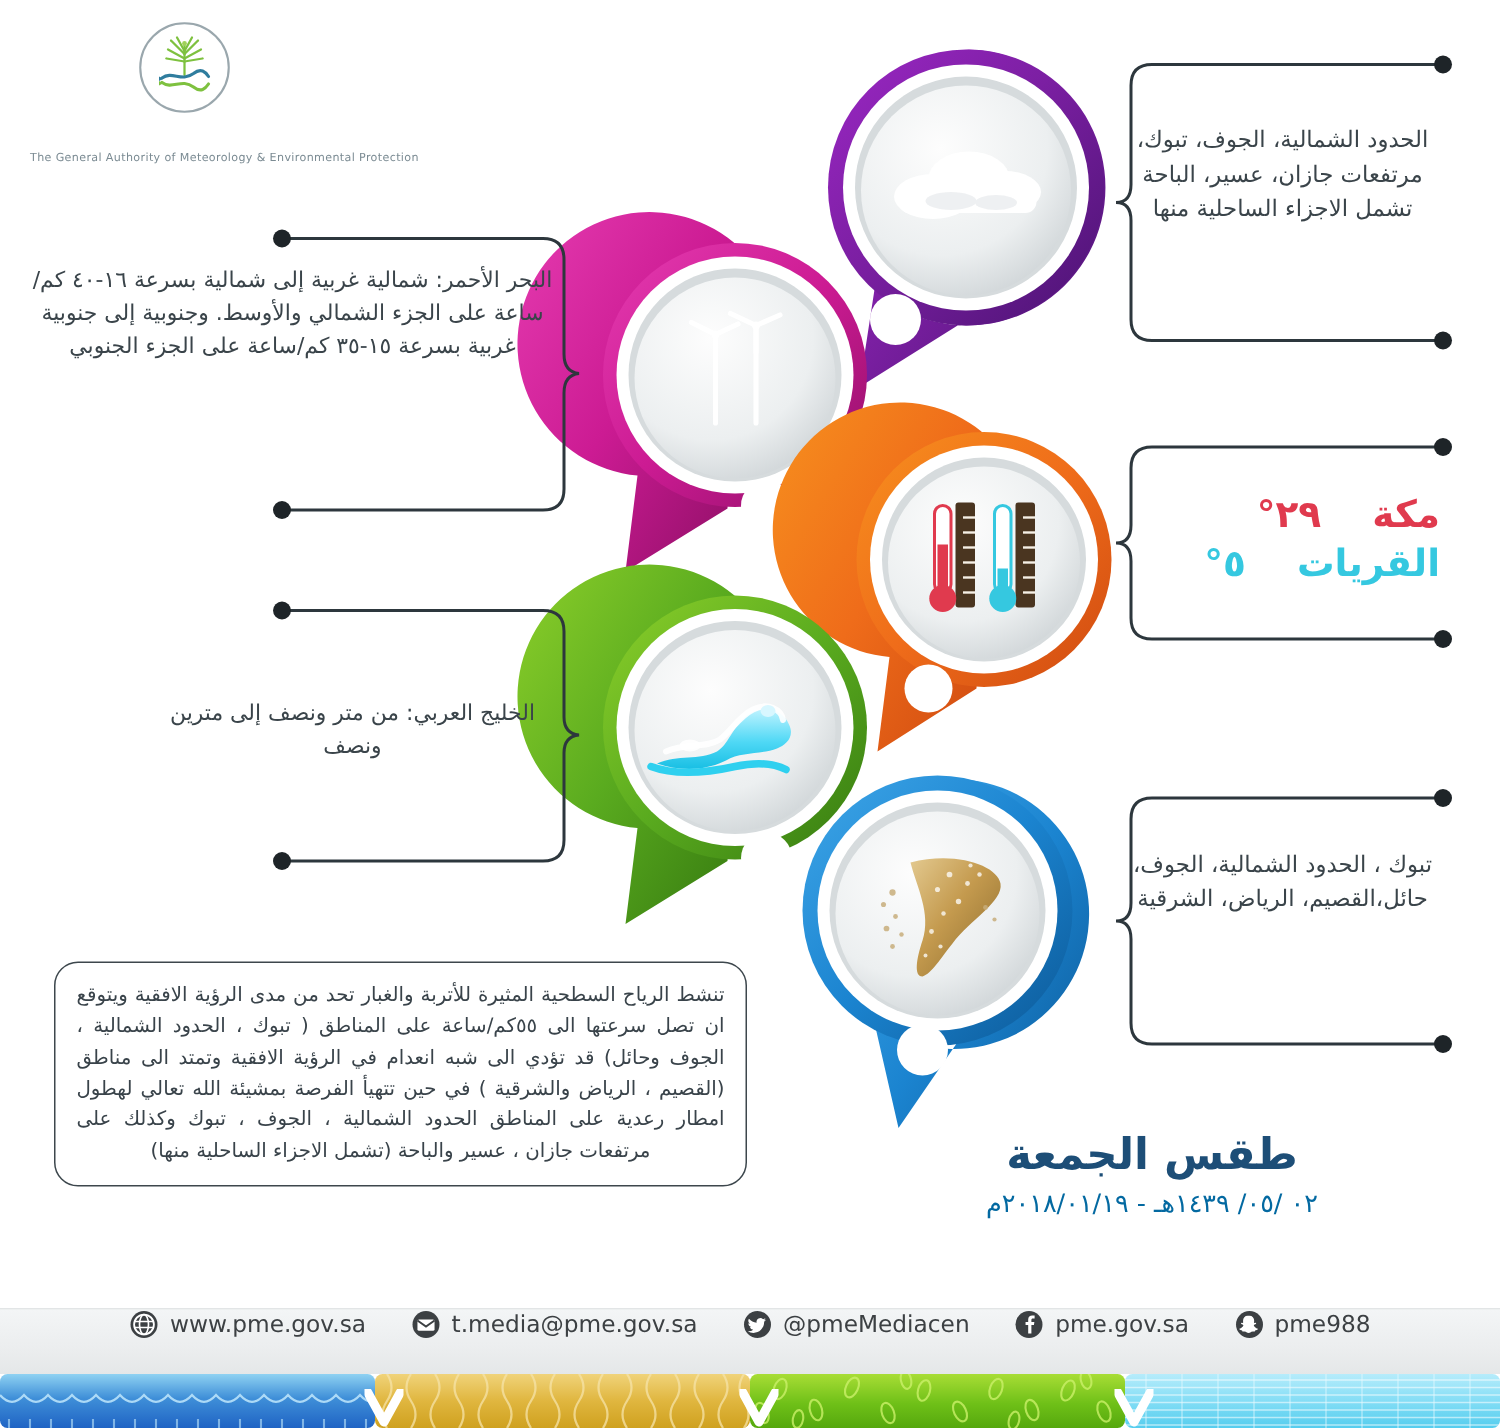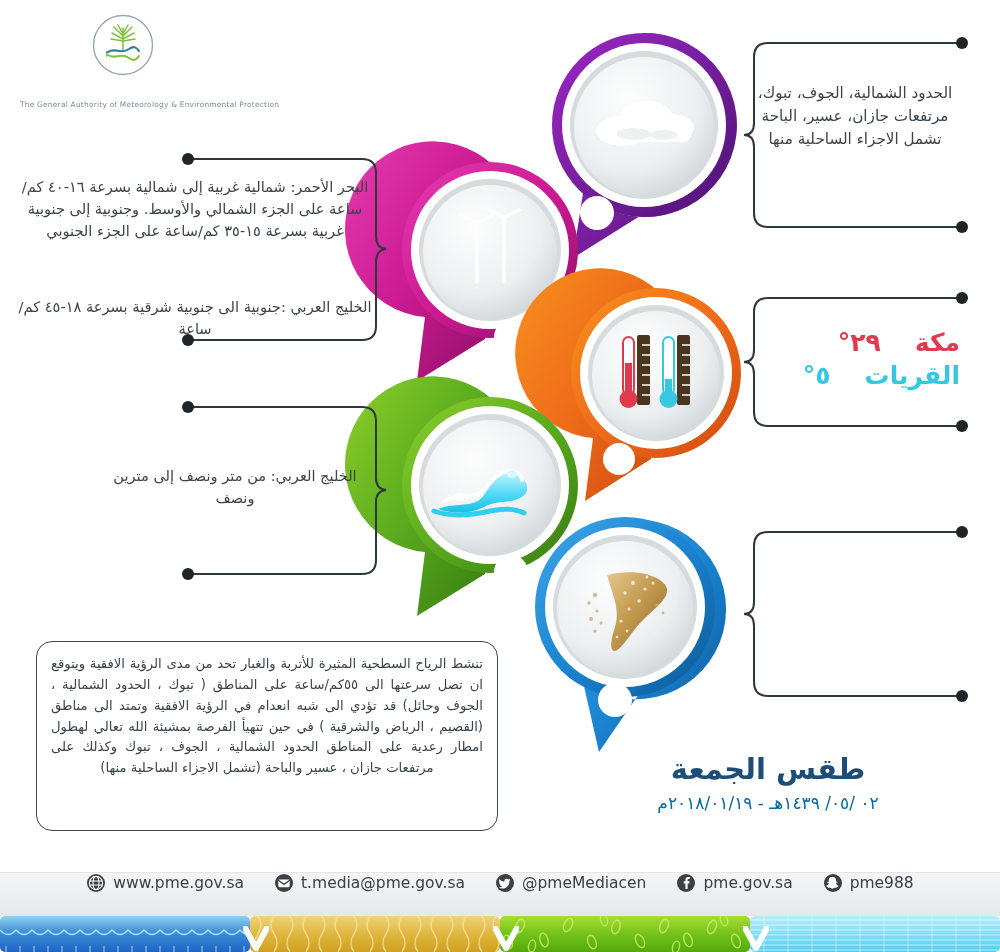--- a/index.html
+++ b/index.html
@@ -36,21 +36,21 @@
   
   .temp-block{position:absolute;direction:rtl;}
   .temp-row{display:flex;align-items:baseline;justify-content:flex-start;gap:34px;white-space:nowrap;}
   .temp-city{font-size:25px;font-weight:700;}
   .temp-val{font-size:25px;font-weight:700;}
   .t-hot{color:#e03a4e;}
   .t-cold{color:#35c8e0;}
 
   
   .para-box{
-    position:absolute;left:36px;top:641px;width:462px;height:190px;
+    position:absolute;left:36px;top:641px;width:462px;height:150px;
     border:1.6px solid #3d474d;border-radius:16px;background:#fff;
     box-sizing:border-box;padding:12px 14px 10px 14px;
   }
   .para-box p{
     margin:0;direction:rtl;text-align:justify;text-align-last:center;
     font-size:13.2px;line-height:1.58;color:#39434a;
   }
 
   
   .title{
@@ -331,21 +331,20 @@
   <div class="ctext" style="left:748px;top:82px;width:214px;font-size:15.2px;">الحدود الشمالية، الجوف، تبوك، مرتفعات جازان، عسير، الباحة تشمل الاجزاء الساحلية منها</div>
 
   <div class="brace" style="left:180px;top:152px;">
     <svg width="210" height="195" viewBox="0 0 210 195">
       <path d="M8 7 L182 7 Q196 7 196 21 L196 84 Q196 96 206 97 Q196 98 196 110 L196 174 Q196 188 182 188 L8 188" fill="none" stroke="#2d373d" stroke-width="2"></path>
       <circle cx="8" cy="7" r="6" fill="#1e2428"></circle>
       <circle cx="8" cy="188" r="6" fill="#1e2428"></circle>
     </svg>
   </div>
   <div class="ctext" style="left:16px;top:176px;width:358px;font-size:14.6px;">البحر الأحمر: شمالية غربية إلى شمالية بسرعة ١٦-٤٠ كم/ساعة على الجزء الشمالي والأوسط. وجنوبية إلى جنوبية غربية بسرعة ١٥-٣٥ كم/ساعة على الجزء الجنوبي</div>
-  <div class="ctext" style="left:16px;top:296px;width:358px;font-size:14.6px;">الخليج العربي :جنوبية الى جنوبية شرقية بسرعة ١٨-٤٥ كم/ساعة</div>
 
   <div class="brace" style="left:740px;top:292px;">
     <svg width="230" height="140" viewBox="0 0 230 140">
       <path d="M222 6 L28 6 Q14 6 14 20 L14 58 Q14 70 4 70 Q14 70 14 82 L14 120 Q14 134 28 134 L222 134" fill="none" stroke="#2d373d" stroke-width="2"></path>
       <circle cx="222" cy="6" r="6" fill="#1e2428"></circle>
       <circle cx="222" cy="134" r="6" fill="#1e2428"></circle>
     </svg>
   </div>
   <div class="temp-block" style="left:770px;top:328px;width:190px;">
     <div class="temp-row">
@@ -367,20 +366,21 @@
   </div>
   <div class="ctext" style="left:100px;top:465px;width:270px;font-size:14.6px;">الخليج العربي: من متر ونصف إلى مترين ونصف</div>
 
   <div class="brace" style="left:740px;top:524px;">
     <svg width="230" height="180" viewBox="0 0 230 180">
       <path d="M222 8 L28 8 Q14 8 14 22 L14 78 Q14 90 4 90 Q14 90 14 102 L14 158 Q14 172 28 172 L222 172" fill="none" stroke="#2d373d" stroke-width="2"></path>
       <circle cx="222" cy="8" r="6" fill="#1e2428"></circle>
       <circle cx="222" cy="172" r="6" fill="#1e2428"></circle>
     </svg>
   </div>
+  <div class="ctext" style="left:748px;top:565px;width:214px;font-size:15.2px;">تبوك ، الحدود الشمالية، الجوف، حائل،القصيم، الرياض، الشرقية</div>
 
   <div class="para-box">
     <p>تنشط الرياح السطحية المثيرة للأتربة والغبار تحد من مدى الرؤية الافقية ويتوقع ان تصل سرعتها الى ٥٥كم/ساعة على المناطق ( تبوك ، الحدود الشمالية ، الجوف وحائل) قد تؤدي الى شبه انعدام في الرؤية الافقية وتمتد الى مناطق (القصيم ، الرياض والشرقية ) في حين تتهيأ الفرصة بمشيئة الله تعالي لهطول امطار رعدية على المناطق الحدود الشمالية ، الجوف ، تبوك وكذلك على مرتفعات جازان ، عسير والباحة (تشمل الاجزاء الساحلية منها)</p>
   </div>
 
   <div class="title">طقس الجمعة</div>
   <div class="subtitle">٠٢ /٠٥/ ١٤٣٩هـ  -  ٢٠١٨/٠١/١٩م</div>
 
   <div class="footer">
 

